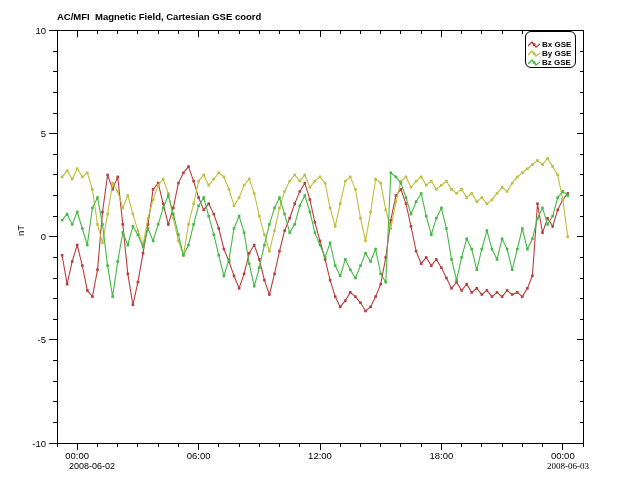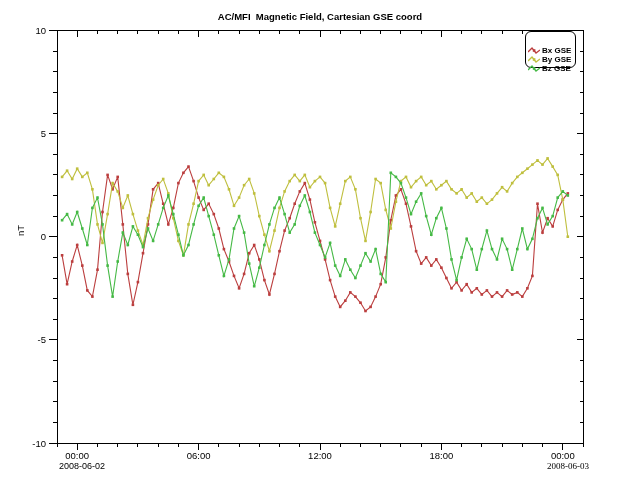--- a/index.html
+++ b/index.html
@@ -1,34 +1,34 @@
 <!DOCTYPE html>
 <html><head>
 <meta charset="utf-8">
 <style>
   html,body{margin:0;padding:0;background:#fff;}
   .canvas{
     position:relative;width:640px;height:480px;background:#fff;overflow:hidden;
     font-family:"Liberation Sans",sans-serif;color:#000;
   }
   .title{
-    position:absolute;left:57px;top:11px;width:526px;text-align:center;
+    position:absolute;left:57px;top:11px;width:526px;text-align:left;
     font-size:9.5px;font-weight:bold;white-space:pre;
   }
   .ylabel{
     position:absolute;left:15px;top:225px;font-size:9.5px;
     transform:rotate(-90deg);transform-origin:center;
   }
   .date-label{position:absolute;top:461px;font-size:9px;}
-  .date-left{left:59px;}
+  .date-left{left:69px;}
   .date-right{left:547px;font-family:Liberation Serif, serif;}
   .legend{
     position:absolute;left:525px;top:31px;width:51px;height:37px;box-sizing:border-box;
     border:1px solid #000;border-radius:6px;background:#fff;
-    display:flex;flex-direction:column;justify-content:space-evenly;padding:14px 2px;
+    display:flex;flex-direction:column;justify-content:space-evenly;padding:8px 2px;
   }
   .legend-row{display:flex;align-items:center;gap:2px;font-size:8px;font-weight:bold;line-height:9px;}
   .legend-row svg{flex:0 0 auto;}
   #plot-svg{position:absolute;left:0;top:0;}
 </style>
 </head>
 <body>
 
 <div class="canvas">
 

